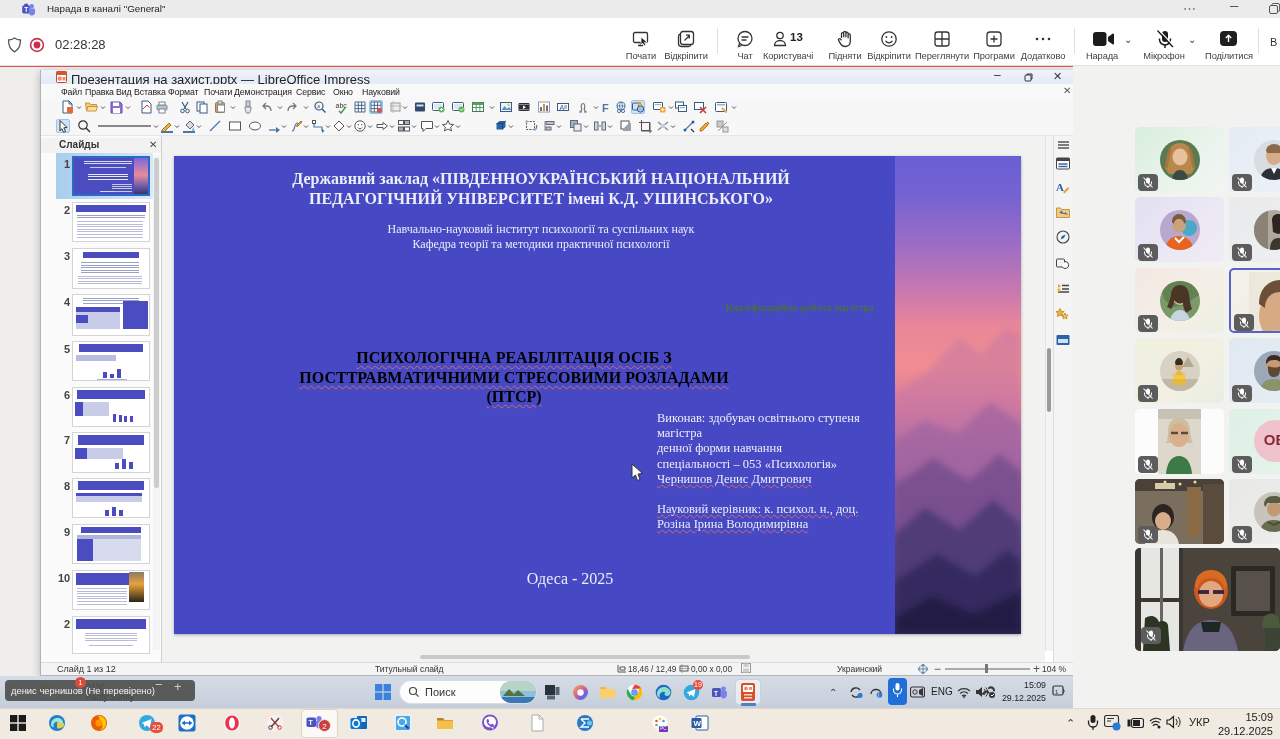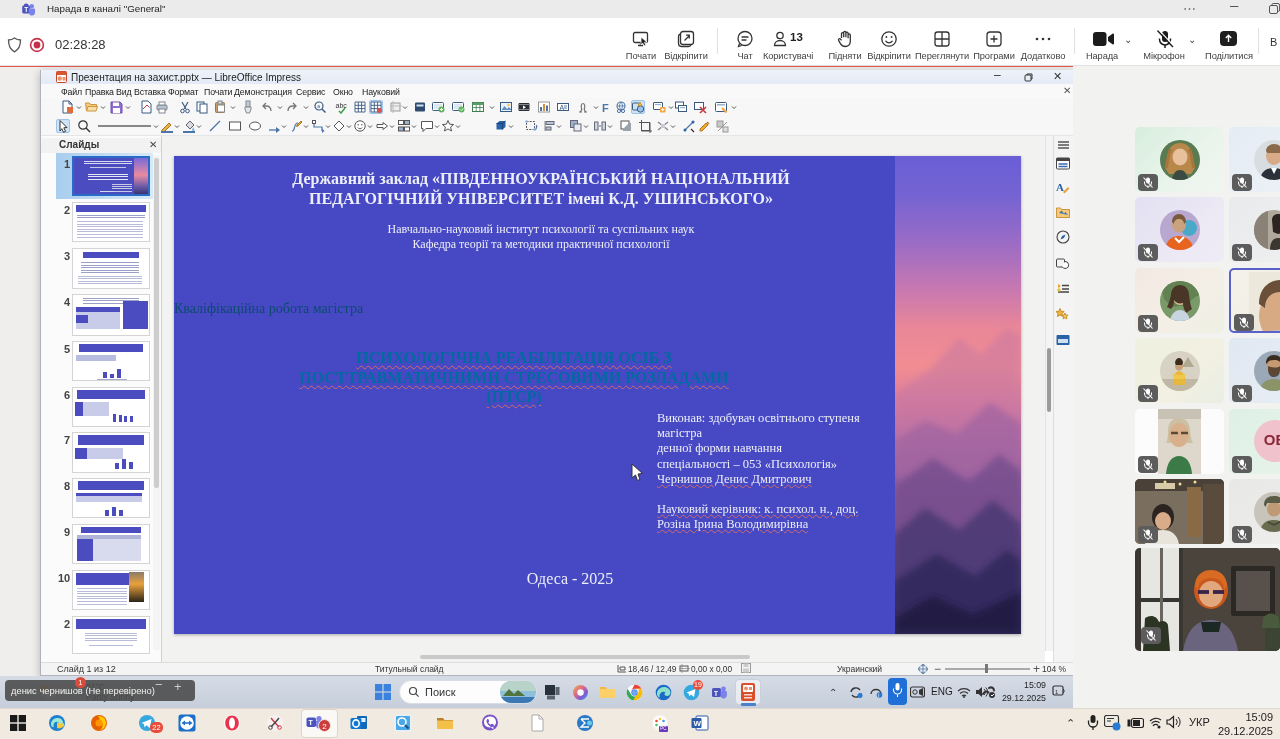--- a/index.html
+++ b/index.html
@@ -110,21 +110,21 @@
 <div class="abs" style="left:0;top:66px;width:1073px;height:1.5px;background:#e2574f"></div>
 <div class="abs" style="left:0;top:67px;width:1073px;height:609px;background:#f0eeec"></div>
 <div class="abs" style="left:40px;top:70px;width:1034px;height:606px;background:#fff;border:1px solid #b0b4ba;box-shadow:0 2px 8px rgba(0,0,0,0.25)"></div>
 <div class="abs" style="left:41px;top:70px;width:1032px;height:14px;background:linear-gradient(#edf2fa,#e4ebf6)"></div>
 <svg class="abs" style="left:56px;top:71px" width="11" height="12" viewBox="0 0 11 12">
     <rect x="0.5" y="0.5" width="10" height="11" rx="1" fill="#fff" stroke="#c54628"></rect>
     <rect x="0.5" y="0.5" width="10" height="3.5" fill="#d9552e"></rect>
     <circle cx="3.8" cy="7.5" r="2.2" fill="#e8936f"></circle>
     <rect x="6.5" y="6" width="3" height="3.5" fill="#e8936f"></rect>
   </svg>
-<div class="abs" style="left:71px;top:72px;font-size:10px;color:#222">Презентация на захист.pptx — LibreOffice Impress</div>
+<div class="abs" style="left:71px;top:72px;font-size:13px;color:#222">Презентация на захист.pptx — LibreOffice Impress</div>
 <div class="abs" style="left:994px;top:68px;font-size:12px;color:#333">–</div>
 <svg class="abs" style="left:1024px;top:73px" width="9" height="9" viewBox="0 0 9 9">
     <rect x="1" y="2" width="6" height="6" rx="1" fill="none" stroke="#333"></rect>
     <path d="M3 2V1h5v5H7" fill="none" stroke="#333"></path>
   </svg>
 <div class="abs" style="left:1053px;top:70px;font-size:11px;color:#333">✕</div>
 <div class="abs" style="left:41px;top:84px;width:1032px;height:14px;background:#f9f9f9"></div>
 <div class="abs" style="left:61px;top:87px;font-size:8.8px;color:#222;letter-spacing:-0.15px">Файл</div>
 <div class="abs" style="left:85px;top:87px;font-size:8.8px;color:#222;letter-spacing:-0.15px">Правка</div>
 <div class="abs" style="left:116px;top:87px;font-size:8.8px;color:#222;letter-spacing:-0.15px">Вид</div>
@@ -689,22 +689,22 @@
 <rect width="126" height="478" fill="url(#sky)"></rect>
 <path d="M0 238 L34 214 L64 182 L86 198 L112 172 L126 180 L126 320 L0 320 Z" fill="#c377a4" opacity="0.5" filter="url(#soft)"></path>
 <path d="M0 285 L30 265 L62 278 L95 246 L126 268 L126 380 L0 380 Z" fill="#9c62a0" opacity="0.65" filter="url(#soft)"></path>
 <path d="M0 330 L38 302 L74 326 L104 298 L126 315 L126 430 L0 430 Z" fill="#744e8c" opacity="0.8" filter="url(#soft)"></path>
 <path d="M0 378 L30 352 L64 374 L98 344 L126 368 L126 478 L0 478 Z" fill="#4e3b76" opacity="0.9" filter="url(#soft)"></path>
 <path d="M0 425 L42 398 L80 420 L112 394 L126 405 L126 478 L0 478 Z" fill="#352b5e" filter="url(#soft)"></path>
 <path d="M0 462 L38 440 L78 458 L126 436 L126 478 L0 478 Z" fill="#211c44" filter="url(#soft)"></path>
 </svg>
 <div class="abs" style="left:174px;top:169px;width:734px;text-align:center;color:#eceef8;font-family:'Liberation Serif',serif;font-weight:bold;font-size:16px;line-height:19.8px">Державний заклад «ПІВДЕННОУКРАЇНСЬКИЙ НАЦІОНАЛЬНИЙ<br>ПЕДАГОГІЧНИЙ УНІВЕРСИТЕТ імені К.Д. УШИНСЬКОГО»</div>
 <div class="abs" style="left:174px;top:222px;width:734px;text-align:center;color:#eceef8;font-family:'Liberation Serif',serif;font-size:12px;line-height:15px">Навчально-науковий інститут психології та суспільних наук<br>Кафедра теорії та методики практичної психології</div>
-<div class="abs" style="left:174px;top:301px;width:700px;text-align:left;color:#0c4a6e;font-family:'Liberation Serif',serif;font-size:14px">Кваліфікаційна робота магістра</div>
-<div class="abs" style="left:154px;top:348px;width:720px;text-align:center;color:#0369a1;font-family:'Liberation Serif',serif;font-weight:bold;font-size:16px;line-height:19.5px"><span style="text-decoration:underline wavy #d06a6a 1px;text-underline-offset:2px">ПСИХОЛОГІЧНА РЕАБІЛІТАЦІЯ ОСІБ З<br>ПОСТТРАВМАТИЧНИМИ СТРЕСОВИМИ РОЗЛАДАМИ<br>(ПТСР)</span></div>
+<div class="abs" style="left:174px;top:301px;width:700px;text-align:right;color:#4d7c0f;font-family:'Liberation Serif',serif;font-size:11px">Кваліфікаційна робота магістра</div>
+<div class="abs" style="left:154px;top:348px;width:720px;text-align:center;color:#000000;font-family:'Liberation Serif',serif;font-weight:bold;font-size:16px;line-height:19.5px"><span style="text-decoration:underline wavy #d06a6a 1px;text-underline-offset:2px">ПСИХОЛОГІЧНА РЕАБІЛІТАЦІЯ ОСІБ З<br>ПОСТТРАВМАТИЧНИМИ СТРЕСОВИМИ РОЗЛАДАМИ<br>(ПТСР)</span></div>
 <div class="abs" style="left:657px;top:411px;width:205px;color:#eceef8;font-family:'Liberation Serif',serif;font-size:12.5px;line-height:15.2px">Виконав: здобувач освітнього ступеня магістра<br>денної форми навчання<br>спеціальності – 053 «Психологія»<br><span style="text-decoration:underline wavy #d06a6a 1px">Чернишов Денис Дмитрович</span><br><br><span style="text-decoration:underline wavy #d06a6a 1px">Науковий керівник: к. психол. н., доц.</span><br><span style="text-decoration:underline wavy #d06a6a 1px">Розіна Ірина Володимирівна</span></div>
 <div class="abs" style="left:450px;top:570px;width:240px;text-align:center;color:#eceef8;font-family:'Liberation Serif',serif;font-size:16px">Одеса - 2025</div>
 <svg class="abs" style="left:631px;top:463px" width="13" height="19" viewBox="0 0 13 19">
     <path d="M1 1l0 14 3.5-3 2 5.5 2.5-1-2-5.5 4.5-.5z" fill="#fff" stroke="#333" stroke-width="1"></path>
   </svg>
 <div class="abs" style="left:1045px;top:136px;width:8px;height:515px;background:#f4f4f4;border-left:1px solid #e2e2e2"></div>
 <div class="abs" style="left:1047px;top:348px;width:4px;height:64px;background:#9a9a9a;border-radius:2px"></div>
 <div class="abs" style="left:420px;top:655px;width:330px;height:4px;background:#c9c9c9;border-radius:2px"></div>
 <div class="abs" style="left:1063px;top:85px;font-size:10px;color:#555">✕</div>
 <div class="abs" style="left:1053px;top:136px;width:20px;height:526px;background:#f4f4f4;border-left:1px solid #ddd"></div>

